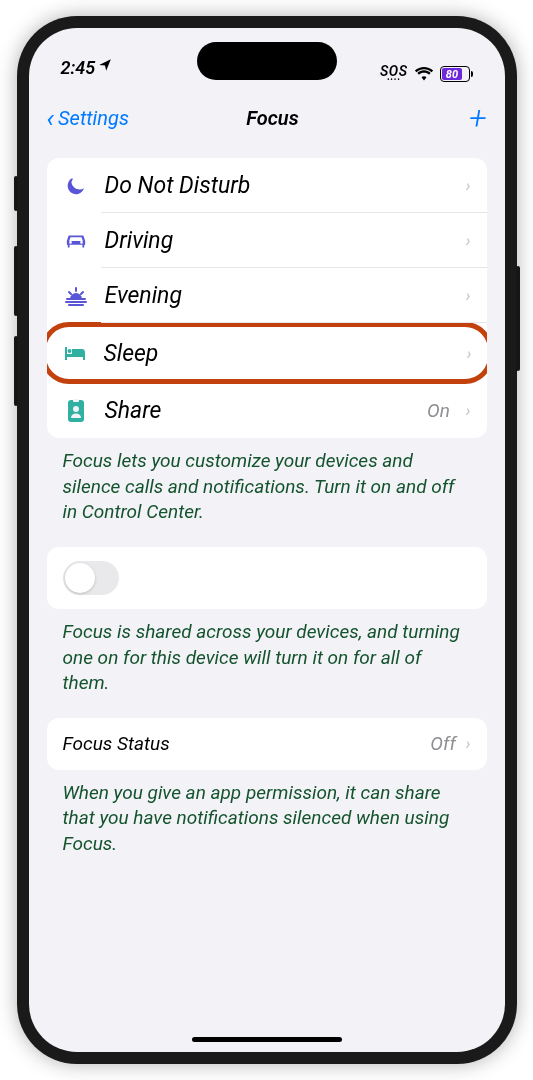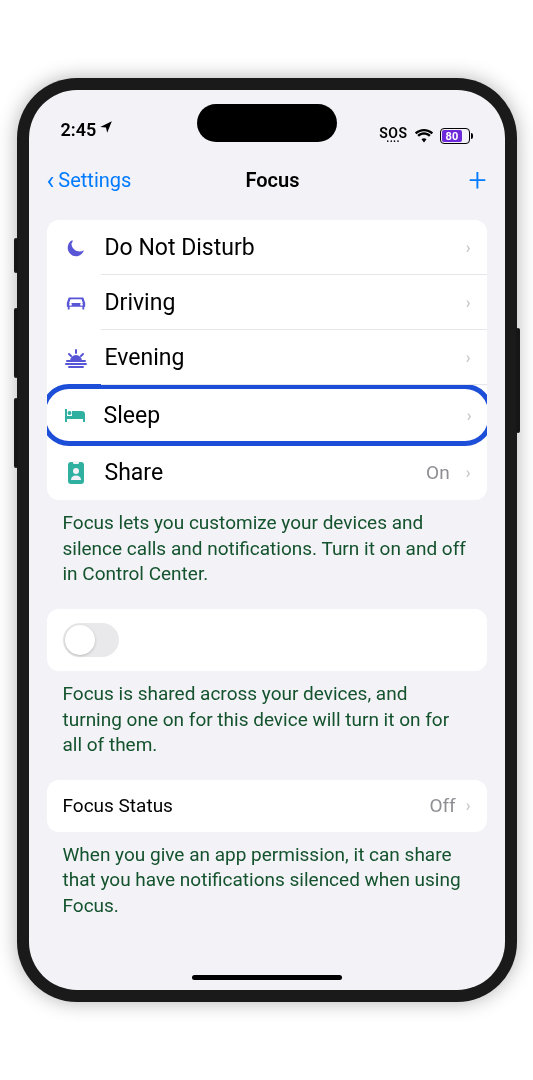--- a/index.html
+++ b/index.html
@@ -11,26 +11,27 @@
     body {
       background: #fff;
       width: 533px;
       height: 1080px;
       display: flex;
       justify-content: center;
       align-items: center;
     }
     .phone-frame {
       width: 500px;
-      height: 924px;
+      height: 1048px;
       background: #1a1a1a;
       border-radius: 60px;
       padding: 12px;
       position: relative;
       box-shadow: 0 0 20px rgba(0,0,0,0.3);
+      font-style: italic;
     }
     .screen {
       width: 100%;
       height: 100%;
       background: #f2f2f7;
       border-radius: 48px;
       overflow: hidden;
       position: relative;
     }
     .notch {
@@ -213,21 +214,21 @@
       color: #8e8e93;
       font-size: 19px;
     }
     .item-chevron {
       color: #c7c7cc;
       font-size: 16px;
       font-weight: 600;
     }
     
     .highlight-ring {
-      border: 5px solid #1d4ed8;
+      border: 5px solid #c2410c;
       border-radius: 28px;
       margin: -1px -6px;
       padding: 0 4px;
     }
     .highlight-ring .list-item {
       padding: 12px 12px;
     }
     .highlight-ring .list-item::after {
       display: none;
     }

